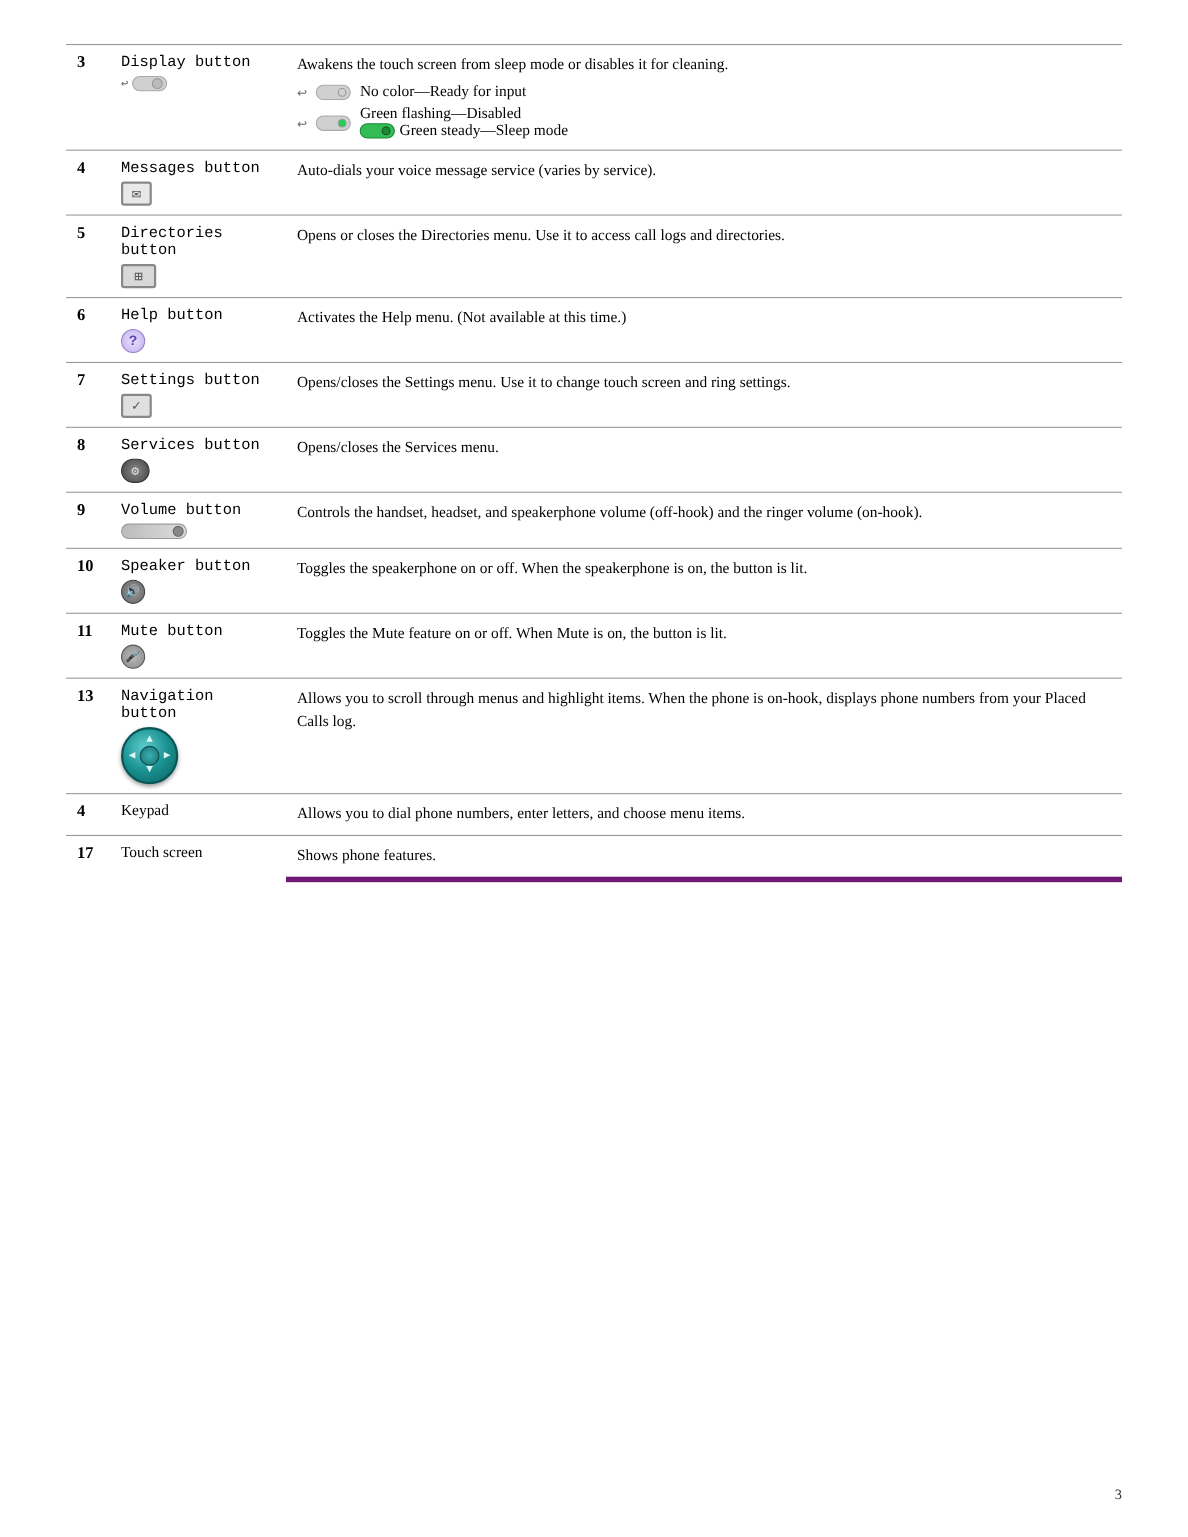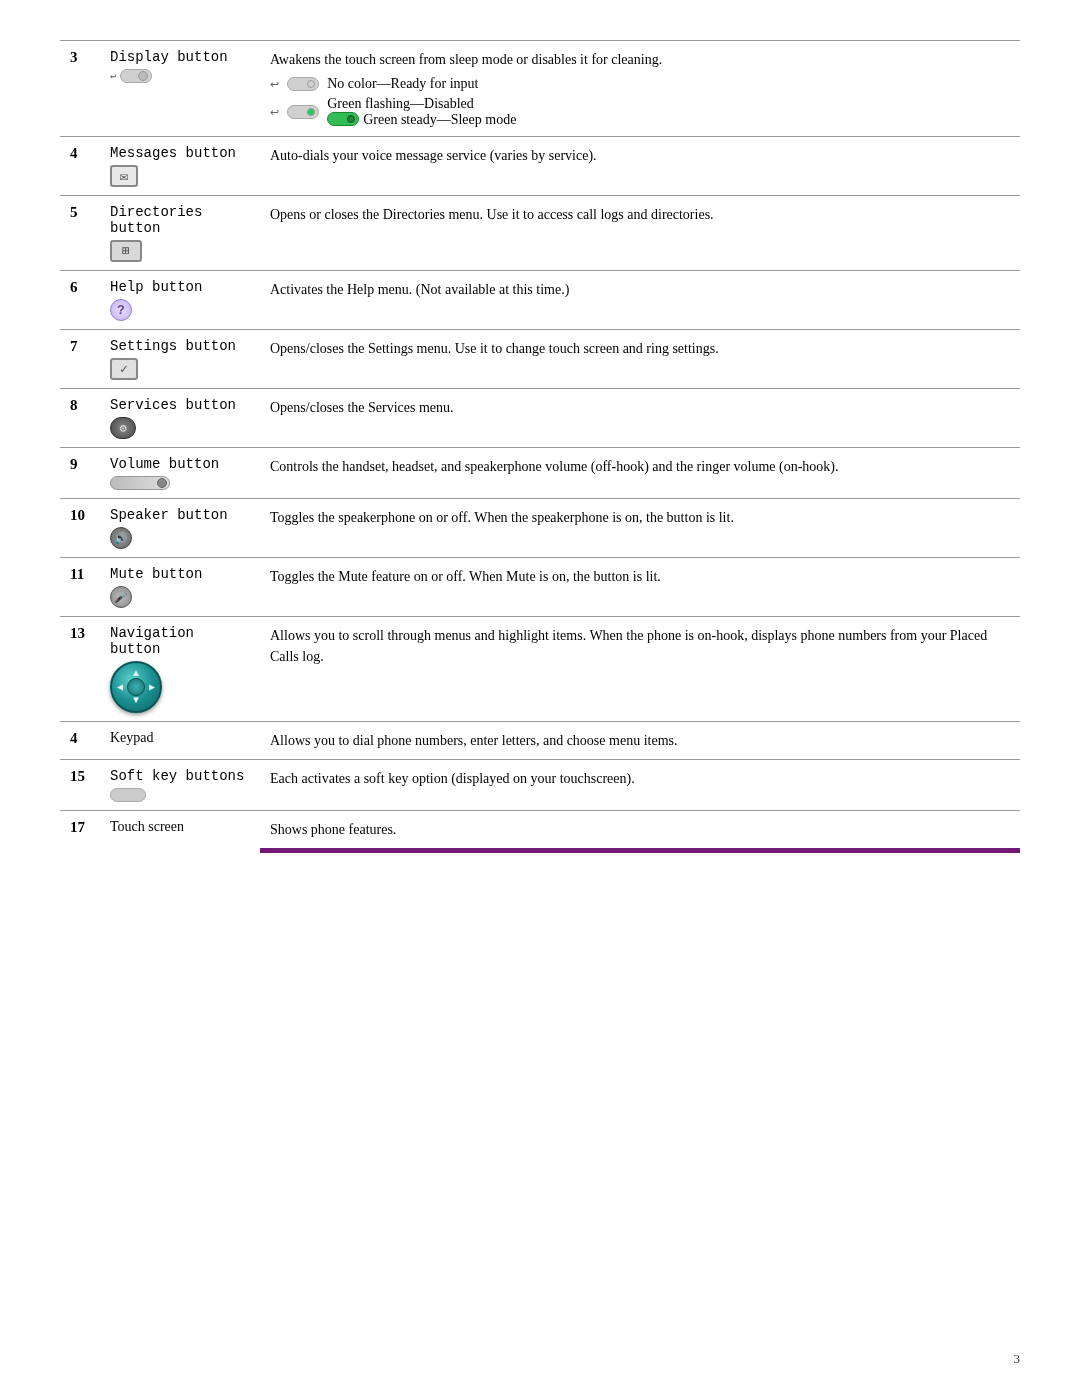--- a/index.html
+++ b/index.html
@@ -471,32 +471,20 @@
   <tr>
     <td>4</td>
     <td>
       <span class="item-name">Keypad</span>
     </td>
     <td>
       <span class="desc-text">Allows you to dial phone numbers, enter letters, and choose menu items.</span>
     </td>
   </tr>
 
-  <tr>
-    <td>15</td>
-    <td>
-      <div class="icon-area">
-        <span class="item-name">Soft key buttons</span>
-        <div class="icon-softkey"></div>
-      </div>
-    </td>
-    <td>
-      <span class="desc-text">Each activates a soft key option (displayed on your touchscreen).</span>
-    </td>
-  </tr>
 
 
   <tr>
     <td>17</td>
     <td>
       <span class="item-name">Touch screen</span>
     </td>
     <td style="border-bottom:5px solid #701a75;">
       <span class="desc-text">Shows phone features.</span>
     </td>

